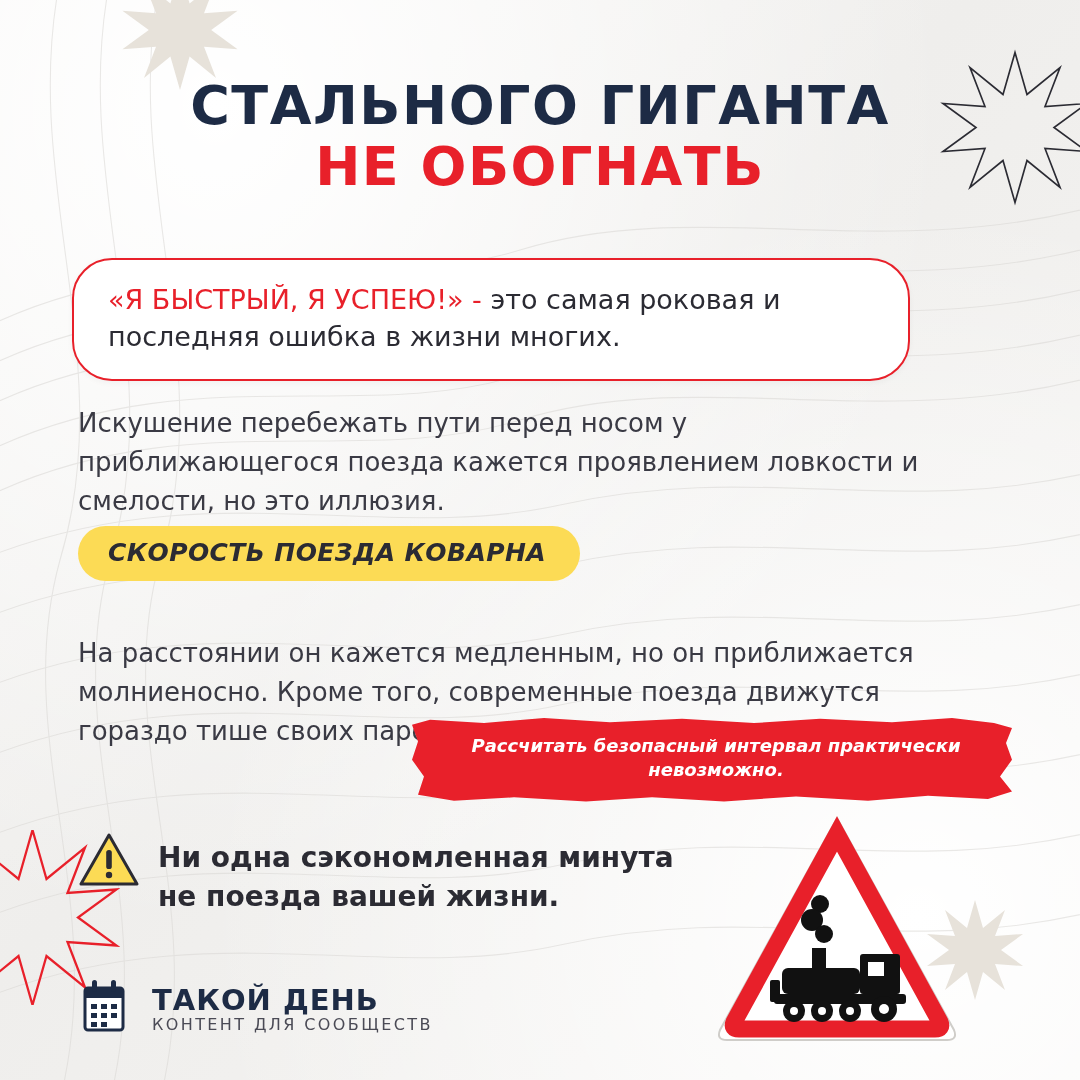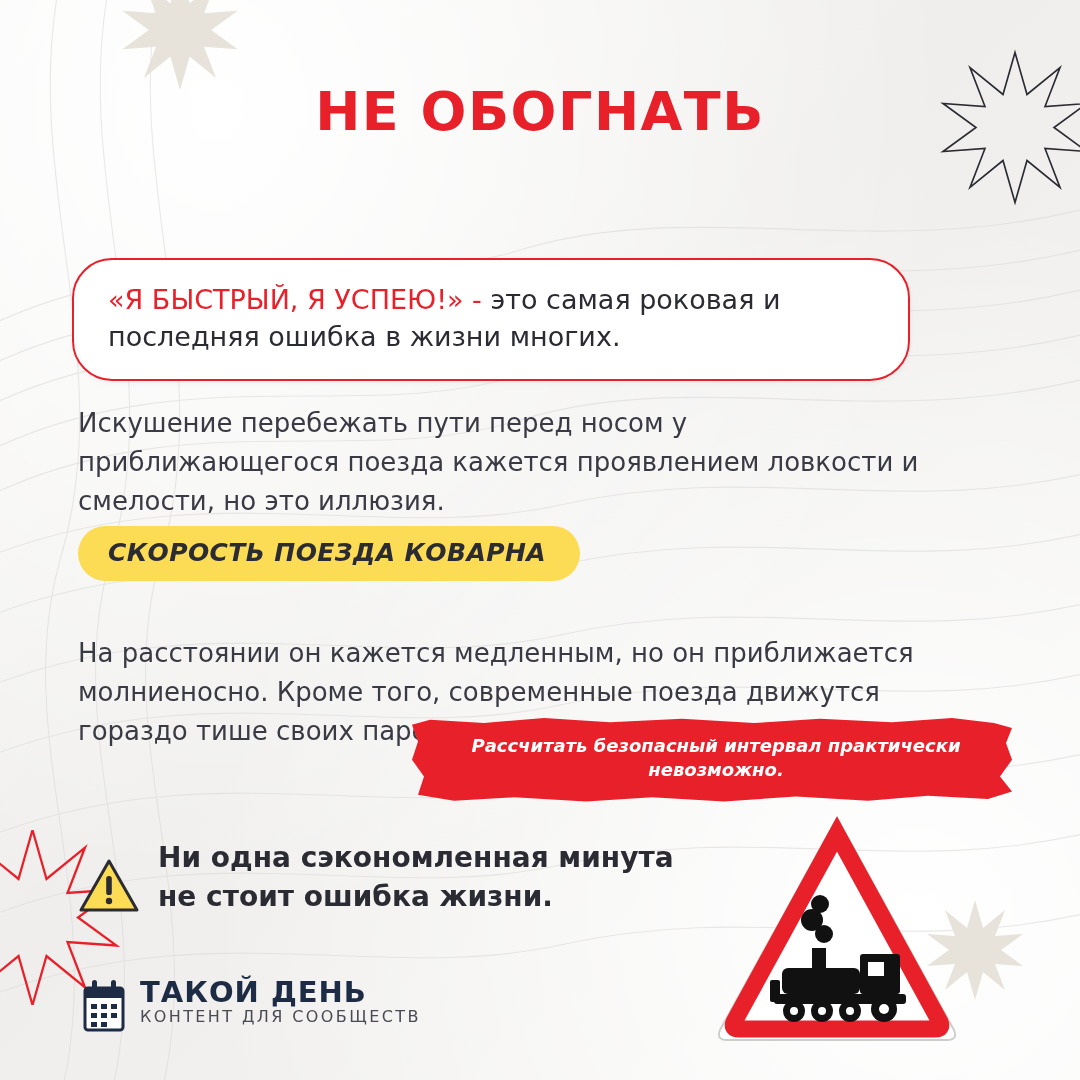--- a/index.html
+++ b/index.html
@@ -155,40 +155,40 @@
     text-align: center;
   }
 
   
   .warn-row {
     position: absolute;
     z-index: 3;
     left: 78px;
     top: 832px;
     display: flex;
-    align-items: flex-end;
+    align-items: flex-start;
     gap: 18px;
   }
   .warn-text {
     font-size: 28px;
     font-weight: bold;
     color: #2b2b33;
     line-height: 1.4;
     padding-top: 6px;
   }
 
   
   .logo {
     position: absolute;
     z-index: 3;
     left: 80px;
     top: 978px;
     display: flex;
-    align-items: flex-start;
-    gap: 12px;
+    align-items: flex-end;
+    gap: 24px;
   }
   .logo-text-wrap { display: flex; flex-direction: column; }
   .logo-title {
     font-size: 29px;
     font-weight: bold;
     color: #1d2b45;
     letter-spacing: 1px;
     line-height: 1;
   }
   .logo-sub {
@@ -240,20 +240,21 @@
 
   <svg class="deco deco-star-bottom-left" width="175" height="175" viewBox="0 0 100 100" aria-hidden="true">
     <polygon points="50,0 58,28 80,10 70,36 98,34 76,50 98,66 70,64 80,90 58,72 50,100 42,72 20,90 30,64 2,66 24,50 2,34 30,36 20,10 42,28" fill="none" stroke="#e8202a" stroke-width="1.3"></polygon>
   </svg>
 
   <svg class="deco deco-star-bottom-right" width="100" height="100" viewBox="0 0 100 100" aria-hidden="true">
     <polygon points="50,0 58,28 80,10 70,36 98,34 76,50 98,66 70,64 80,90 58,72 50,100 42,72 20,90 30,64 2,66 24,50 2,34 30,36 20,10 42,28" fill="#e7e2da"></polygon>
   </svg>
 
   <div class="header">
+    <h1 class="title-line-1">СТАЛЬНОГО ГИГАНТА</h1>
     <h1 class="title-line-2">НЕ ОБОГНАТЬ</h1>
   </div>
 
   <div class="quote-pill">
     <p class="quote-text"><span class="quote-strong">«Я БЫСТРЫЙ, Я УСПЕЮ!» - </span><span>это самая роковая и последняя ошибка в жизни многих.</span></p>
   </div>
 
   <p class="para para-1">Искушение перебежать пути перед носом у приближающегося поезда кажется проявлением ловкости и смелости, но это иллюзия.</p>
 
   <div class="yellow-pill">
@@ -267,21 +268,21 @@
   </div>
 
   <div class="warn-row">
     <svg width="62" height="58" viewBox="0 0 62 58" aria-hidden="true">
       <path d="M31 3 L59 52 L3 52 Z" fill="#fcdb55" stroke="#2b2b33" stroke-width="3" stroke-linejoin="round"></path>
       <rect x="28.2" y="18" width="5.6" height="19" rx="2.6" fill="#2b2b33"></rect>
       <circle cx="31" cy="43" r="3.2" fill="#2b2b33"></circle>
     </svg>
     <div class="warn-text">
       <div>Ни одна сэкономленная минута</div>
-      <div>не стоит ошибка жизни.</div>
+      <div>не поезда вашей жизни.</div>
     </div>
   </div>
 
   <div class="logo">
     <svg width="48" height="56" viewBox="0 0 48 56" aria-hidden="true">
       <rect x="5" y="10" width="38" height="42" rx="3" fill="#ffffff" stroke="#1d2b45" stroke-width="3"></rect>
       <rect x="5" y="10" width="38" height="10" fill="#1d2b45"></rect>
       <rect x="12" y="2" width="5" height="12" rx="2.5" fill="#1d2b45"></rect>
       <rect x="31" y="2" width="5" height="12" rx="2.5" fill="#1d2b45"></rect>
       <g fill="#1d2b45">

